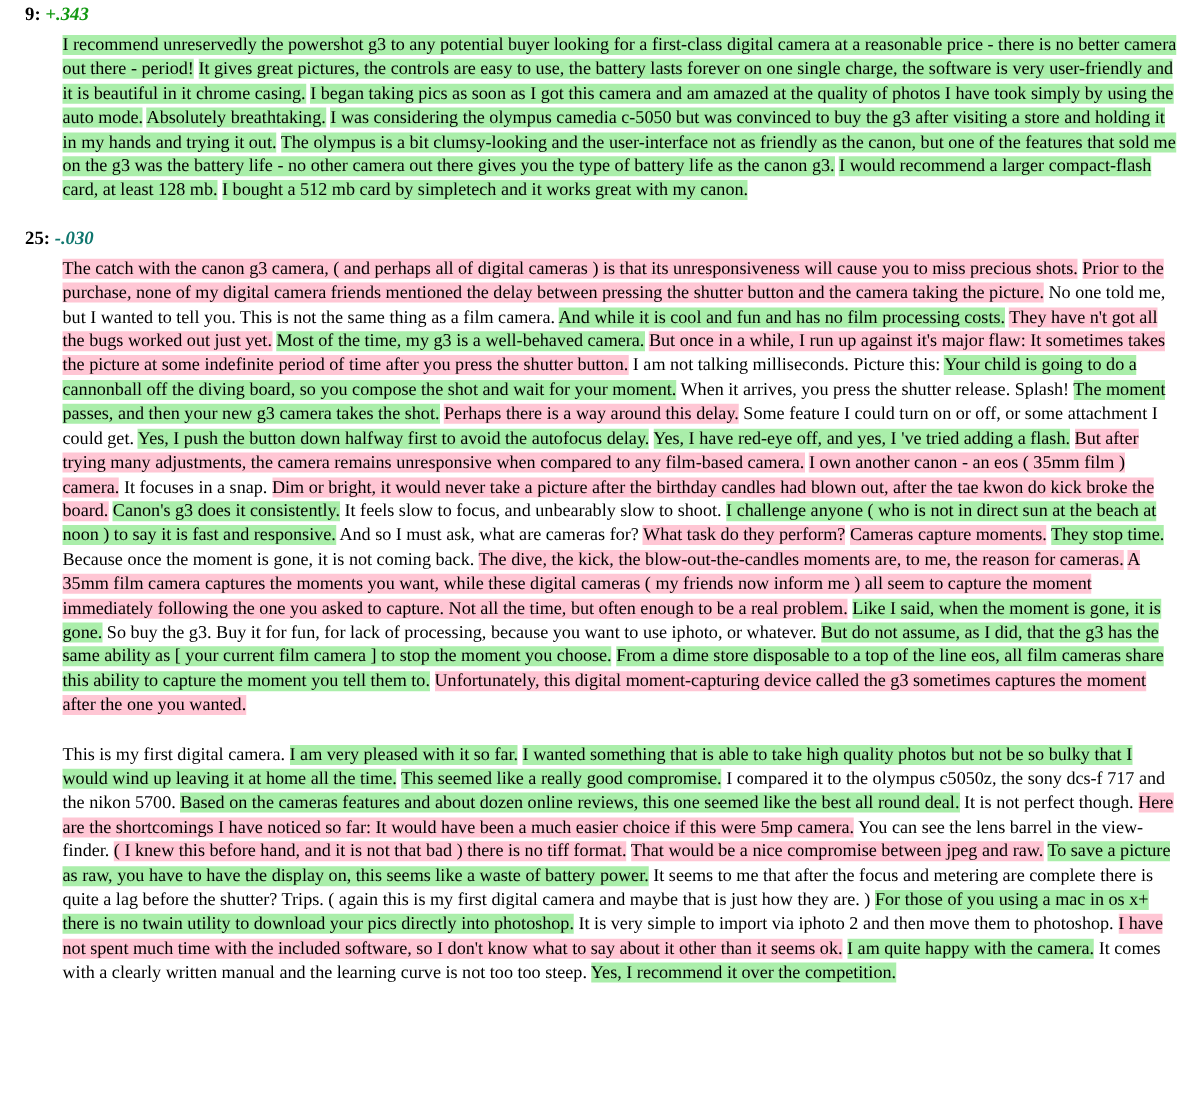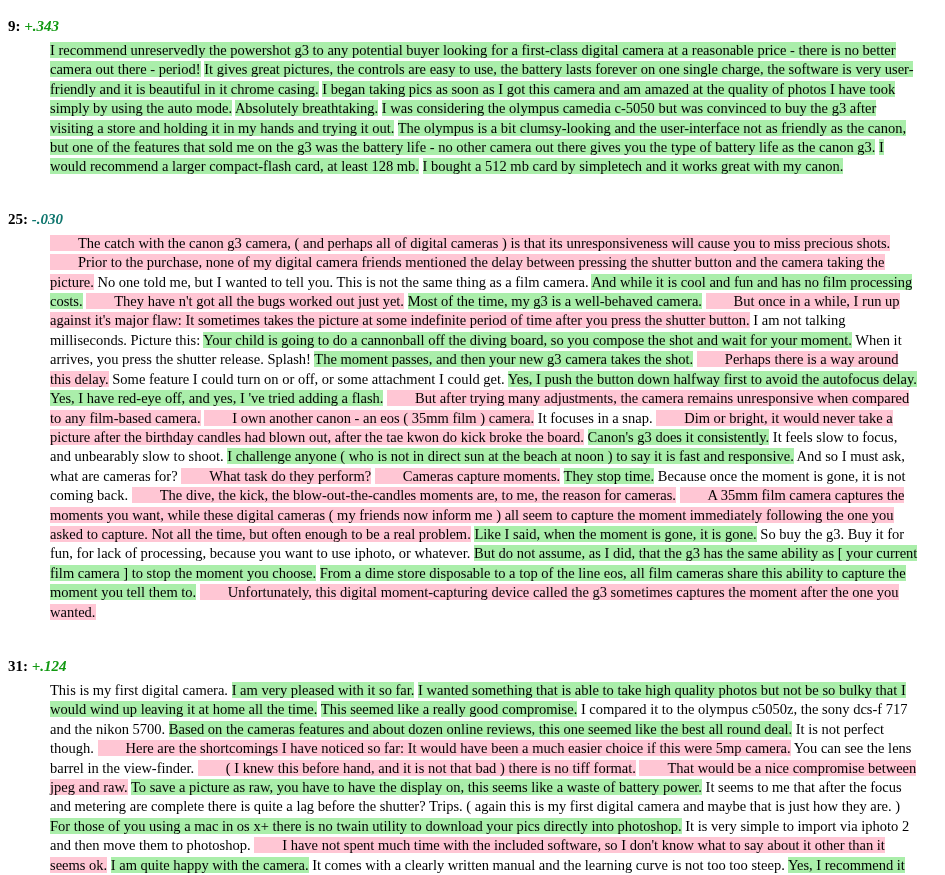--- a/index.html
+++ b/index.html
@@ -16,47 +16,47 @@
     width: 945px;
     position: relative;
     padding: 0;
   }
   .review-block {
     margin: 0;
   }
   .doc-header {
     font-family: "Liberation Serif", serif;
     font-size: 15px;
-    padding-left: 8px;
-    margin-top: 16px;
+    padding-left: 20px;
+    margin-top: 2px;
     margin-bottom: 6px;
     white-space: nowrap;
   }
   .doc-id {
     font-weight: bold;
     color: #000000;
   }
   .doc-score {
     font-weight: bold;
     font-style: italic;
     font-family: "Liberation Serif", serif;
   }
   .score-pos { color: #119911; }
   .score-neg { color: #0f766e; }
   .body-text {
     margin-left: 50px;
-    margin-right: 24px;
+    margin-right: 4px;
     font-size: 14.5px;
     line-height: 19.4px;
     text-align: left;
     word-spacing: 0px;
   }
   .seg { }
   .seg-pos { background: #aaeeaa; }
-  .seg-neg { background: #ffc6d4; padding-left: 28px; }
+  .seg-neg { background: #ffc6d4; }
   .seg-none { background: transparent; }
   .spacer-25 { height: 18px; }
   .spacer-31 { height: 20px; }
   .top-pad { height: 2px; }
 </style>
 </head>
 <body>
 
 <div class="page">
   <div class="top-pad"></div>
@@ -65,17 +65,16 @@
         <div class="doc-header"><span class="doc-id">9:</span> <span class="doc-score score-pos">+.343</span></div>
         <div class="body-text"><span class="seg seg-pos">I recommend unreservedly the powershot g3 to any potential buyer looking for a first-class digital camera at a reasonable price - there is no better camera out there - period!</span><span class="seg seg-none"> </span><span class="seg seg-pos">It gives great pictures, the controls are easy to use, the battery lasts forever on one single charge, the software is very user-friendly and it is beautiful in it chrome casing.</span><span class="seg seg-none"> </span><span class="seg seg-pos">I began taking pics as soon as I got this camera and am amazed at the quality of photos I have took simply by using the auto mode.</span><span class="seg seg-none"> </span><span class="seg seg-pos">Absolutely breathtaking.</span><span class="seg seg-none"> </span><span class="seg seg-pos">I was considering the olympus camedia c-5050 but was convinced to buy the g3 after visiting a store and holding it in my hands and trying it out.</span><span class="seg seg-none"> </span><span class="seg seg-pos">The olympus is a bit clumsy-looking and the user-interface not as friendly as the canon, but one of the features that sold me on the g3 was the battery life - no other camera out there gives you the type of battery life as the canon g3.</span><span class="seg seg-none"> </span><span class="seg seg-pos">I would recommend a larger compact-flash card, at least 128 mb.</span><span class="seg seg-none"> </span><span class="seg seg-pos">I bought a 512 mb card by simpletech and it works great with my canon.</span></div>
       </div>
       <div class="review-block">
         <div class="spacer-25"></div>
         <div class="doc-header"><span class="doc-id">25:</span> <span class="doc-score score-neg">-.030</span></div>
         <div class="body-text"><span class="seg seg-neg">The catch with the canon g3 camera, ( and perhaps all of digital cameras ) is that its unresponsiveness will cause you to miss precious shots.</span><span class="seg seg-none"> </span><span class="seg seg-neg">Prior to the purchase, none of my digital camera friends mentioned the delay between pressing the shutter button and the camera taking the picture.</span><span class="seg seg-none"> </span><span class="seg seg-none">No one told me, but I wanted to tell you. This is not the same thing as a film camera.</span><span class="seg seg-none"> </span><span class="seg seg-pos">And while it is cool and fun and has no film processing costs.</span><span class="seg seg-none"> </span><span class="seg seg-neg">They have n't got all the bugs worked out just yet.</span><span class="seg seg-none"> </span><span class="seg seg-pos">Most of the time, my g3 is a well-behaved camera.</span><span class="seg seg-none"> </span><span class="seg seg-neg">But once in a while, I run up against it's major flaw: It sometimes takes the picture at some indefinite period of time after you press the shutter button.</span><span class="seg seg-none"> </span><span class="seg seg-none">I am not talking milliseconds. Picture this:</span><span class="seg seg-none"> </span><span class="seg seg-pos">Your child is going to do a cannonball off the diving board, so you compose the shot and wait for your moment.</span><span class="seg seg-none"> </span><span class="seg seg-none">When it arrives, you press the shutter release. Splash!</span><span class="seg seg-none"> </span><span class="seg seg-pos">The moment passes, and then your new g3 camera takes the shot.</span><span class="seg seg-none"> </span><span class="seg seg-neg">Perhaps there is a way around this delay.</span><span class="seg seg-none"> </span><span class="seg seg-none">Some feature I could turn on or off, or some attachment I could get.</span><span class="seg seg-none"> </span><span class="seg seg-pos">Yes, I push the button down halfway first to avoid the autofocus delay.</span><span class="seg seg-none"> </span><span class="seg seg-pos">Yes, I have red-eye off, and yes, I 've tried adding a flash.</span><span class="seg seg-none"> </span><span class="seg seg-neg">But after trying many adjustments, the camera remains unresponsive when compared to any film-based camera.</span><span class="seg seg-none"> </span><span class="seg seg-neg">I own another canon - an eos ( 35mm film ) camera.</span><span class="seg seg-none"> </span><span class="seg seg-none">It focuses in a snap.</span><span class="seg seg-none"> </span><span class="seg seg-neg">Dim or bright, it would never take a picture after the birthday candles had blown out, after the tae kwon do kick broke the board.</span><span class="seg seg-none"> </span><span class="seg seg-pos">Canon's g3 does it consistently.</span><span class="seg seg-none"> </span><span class="seg seg-none">It feels slow to focus, and unbearably slow to shoot.</span><span class="seg seg-none"> </span><span class="seg seg-pos">I challenge anyone ( who is not in direct sun at the beach at noon ) to say it is fast and responsive.</span><span class="seg seg-none"> </span><span class="seg seg-none">And so I must ask, what are cameras for?</span><span class="seg seg-none"> </span><span class="seg seg-neg">What task do they perform?</span><span class="seg seg-none"> </span><span class="seg seg-neg">Cameras capture moments.</span><span class="seg seg-none"> </span><span class="seg seg-pos">They stop time.</span><span class="seg seg-none"> </span><span class="seg seg-none">Because once the moment is gone, it is not coming back.</span><span class="seg seg-none"> </span><span class="seg seg-neg">The dive, the kick, the blow-out-the-candles moments are, to me, the reason for cameras.</span><span class="seg seg-none"> </span><span class="seg seg-neg">A 35mm film camera captures the moments you want, while these digital cameras ( my friends now inform me ) all seem to capture the moment immediately following the one you asked to capture. Not all the time, but often enough to be a real problem.</span><span class="seg seg-none"> </span><span class="seg seg-pos">Like I said, when the moment is gone, it is gone.</span><span class="seg seg-none"> </span><span class="seg seg-none">So buy the g3. Buy it for fun, for lack of processing, because you want to use iphoto, or whatever.</span><span class="seg seg-none"> </span><span class="seg seg-pos">But do not assume, as I did, that the g3 has the same ability as [ your current film camera ] to stop the moment you choose.</span><span class="seg seg-none"> </span><span class="seg seg-pos">From a dime store disposable to a top of the line eos, all film cameras share this ability to capture the moment you tell them to.</span><span class="seg seg-none"> </span><span class="seg seg-neg">Unfortunately, this digital moment-capturing device called the g3 sometimes captures the moment after the one you wanted.</span></div>
       </div>
       <div class="review-block">
         <div class="spacer-31"></div>
-        <div class="doc-header"><span class="doc-id">31:</span> <span class="doc-score score-pos">+.124</span></div>
         <div class="body-text"><span class="seg seg-none">This is my first digital camera.</span><span class="seg seg-none"> </span><span class="seg seg-pos">I am very pleased with it so far.</span><span class="seg seg-none"> </span><span class="seg seg-pos">I wanted something that is able to take high quality photos but not be so bulky that I would wind up leaving it at home all the time.</span><span class="seg seg-none"> </span><span class="seg seg-pos">This seemed like a really good compromise.</span><span class="seg seg-none"> </span><span class="seg seg-none">I compared it to the olympus c5050z, the sony dcs-f 717 and the nikon 5700.</span><span class="seg seg-none"> </span><span class="seg seg-pos">Based on the cameras features and about dozen online reviews, this one seemed like the best all round deal.</span><span class="seg seg-none"> </span><span class="seg seg-none">It is not perfect though.</span><span class="seg seg-none"> </span><span class="seg seg-neg">Here are the shortcomings I have noticed so far: It would have been a much easier choice if this were 5mp camera.</span><span class="seg seg-none"> </span><span class="seg seg-none">You can see the lens barrel in the view-finder.</span><span class="seg seg-none"> </span><span class="seg seg-neg">( I knew this before hand, and it is not that bad ) there is no tiff format.</span><span class="seg seg-none"> </span><span class="seg seg-neg">That would be a nice compromise between jpeg and raw.</span><span class="seg seg-none"> </span><span class="seg seg-pos">To save a picture as raw, you have to have the display on, this seems like a waste of battery power.</span><span class="seg seg-none"> </span><span class="seg seg-none">It seems to me that after the focus and metering are complete there is quite a lag before the shutter?</span><span class="seg seg-none"> </span><span class="seg seg-none">Trips. ( again this is my first digital camera and maybe that is just how they are. )</span><span class="seg seg-none"> </span><span class="seg seg-pos">For those of you using a mac in os x+ there is no twain utility to download your pics directly into photoshop.</span><span class="seg seg-none"> </span><span class="seg seg-none">It is very simple to import via iphoto 2 and then move them to photoshop.</span><span class="seg seg-none"> </span><span class="seg seg-neg">I have not spent much time with the included software, so I don't know what to say about it other than it seems ok.</span><span class="seg seg-none"> </span><span class="seg seg-pos">I am quite happy with the camera.</span><span class="seg seg-none"> </span><span class="seg seg-none">It comes with a clearly written manual and the learning curve is not too too steep.</span><span class="seg seg-none"> </span><span class="seg seg-pos">Yes, I recommend it over the competition.</span></div>
       </div>
     </div>
 </div>
 
 </body></html>

